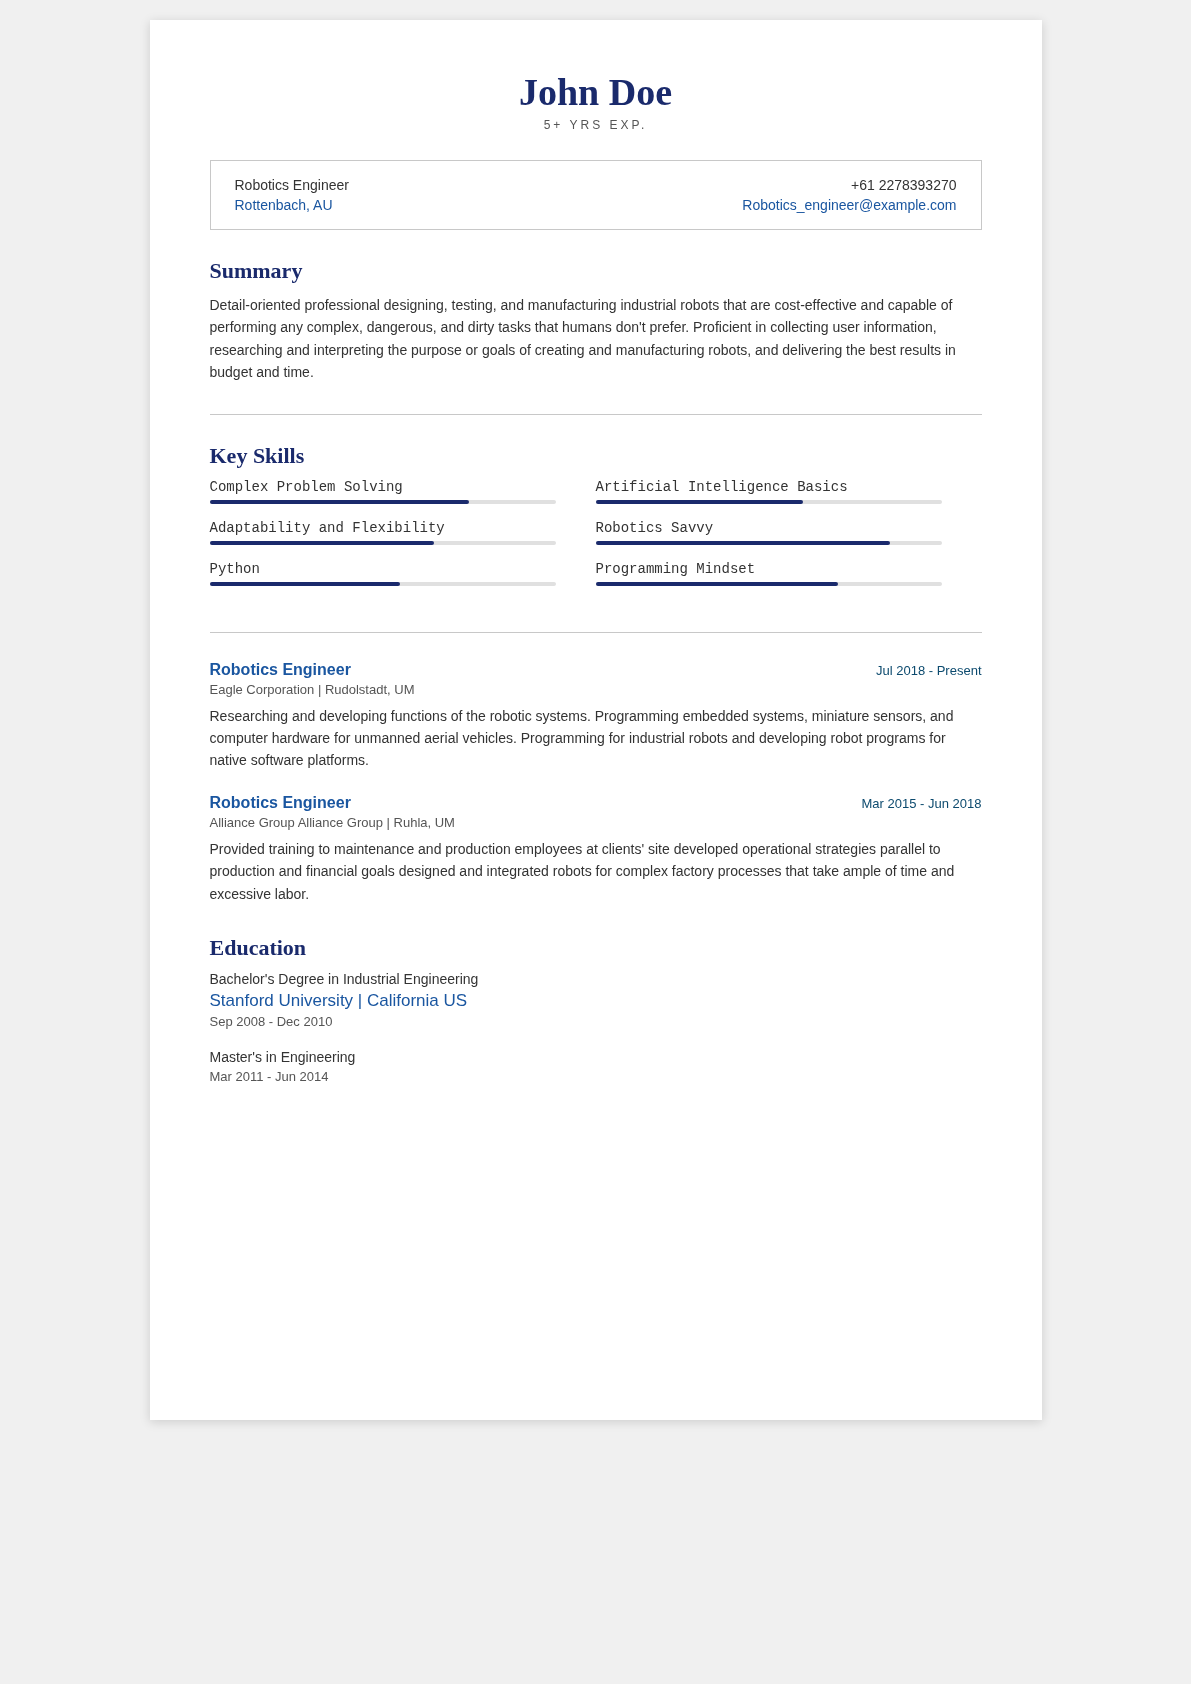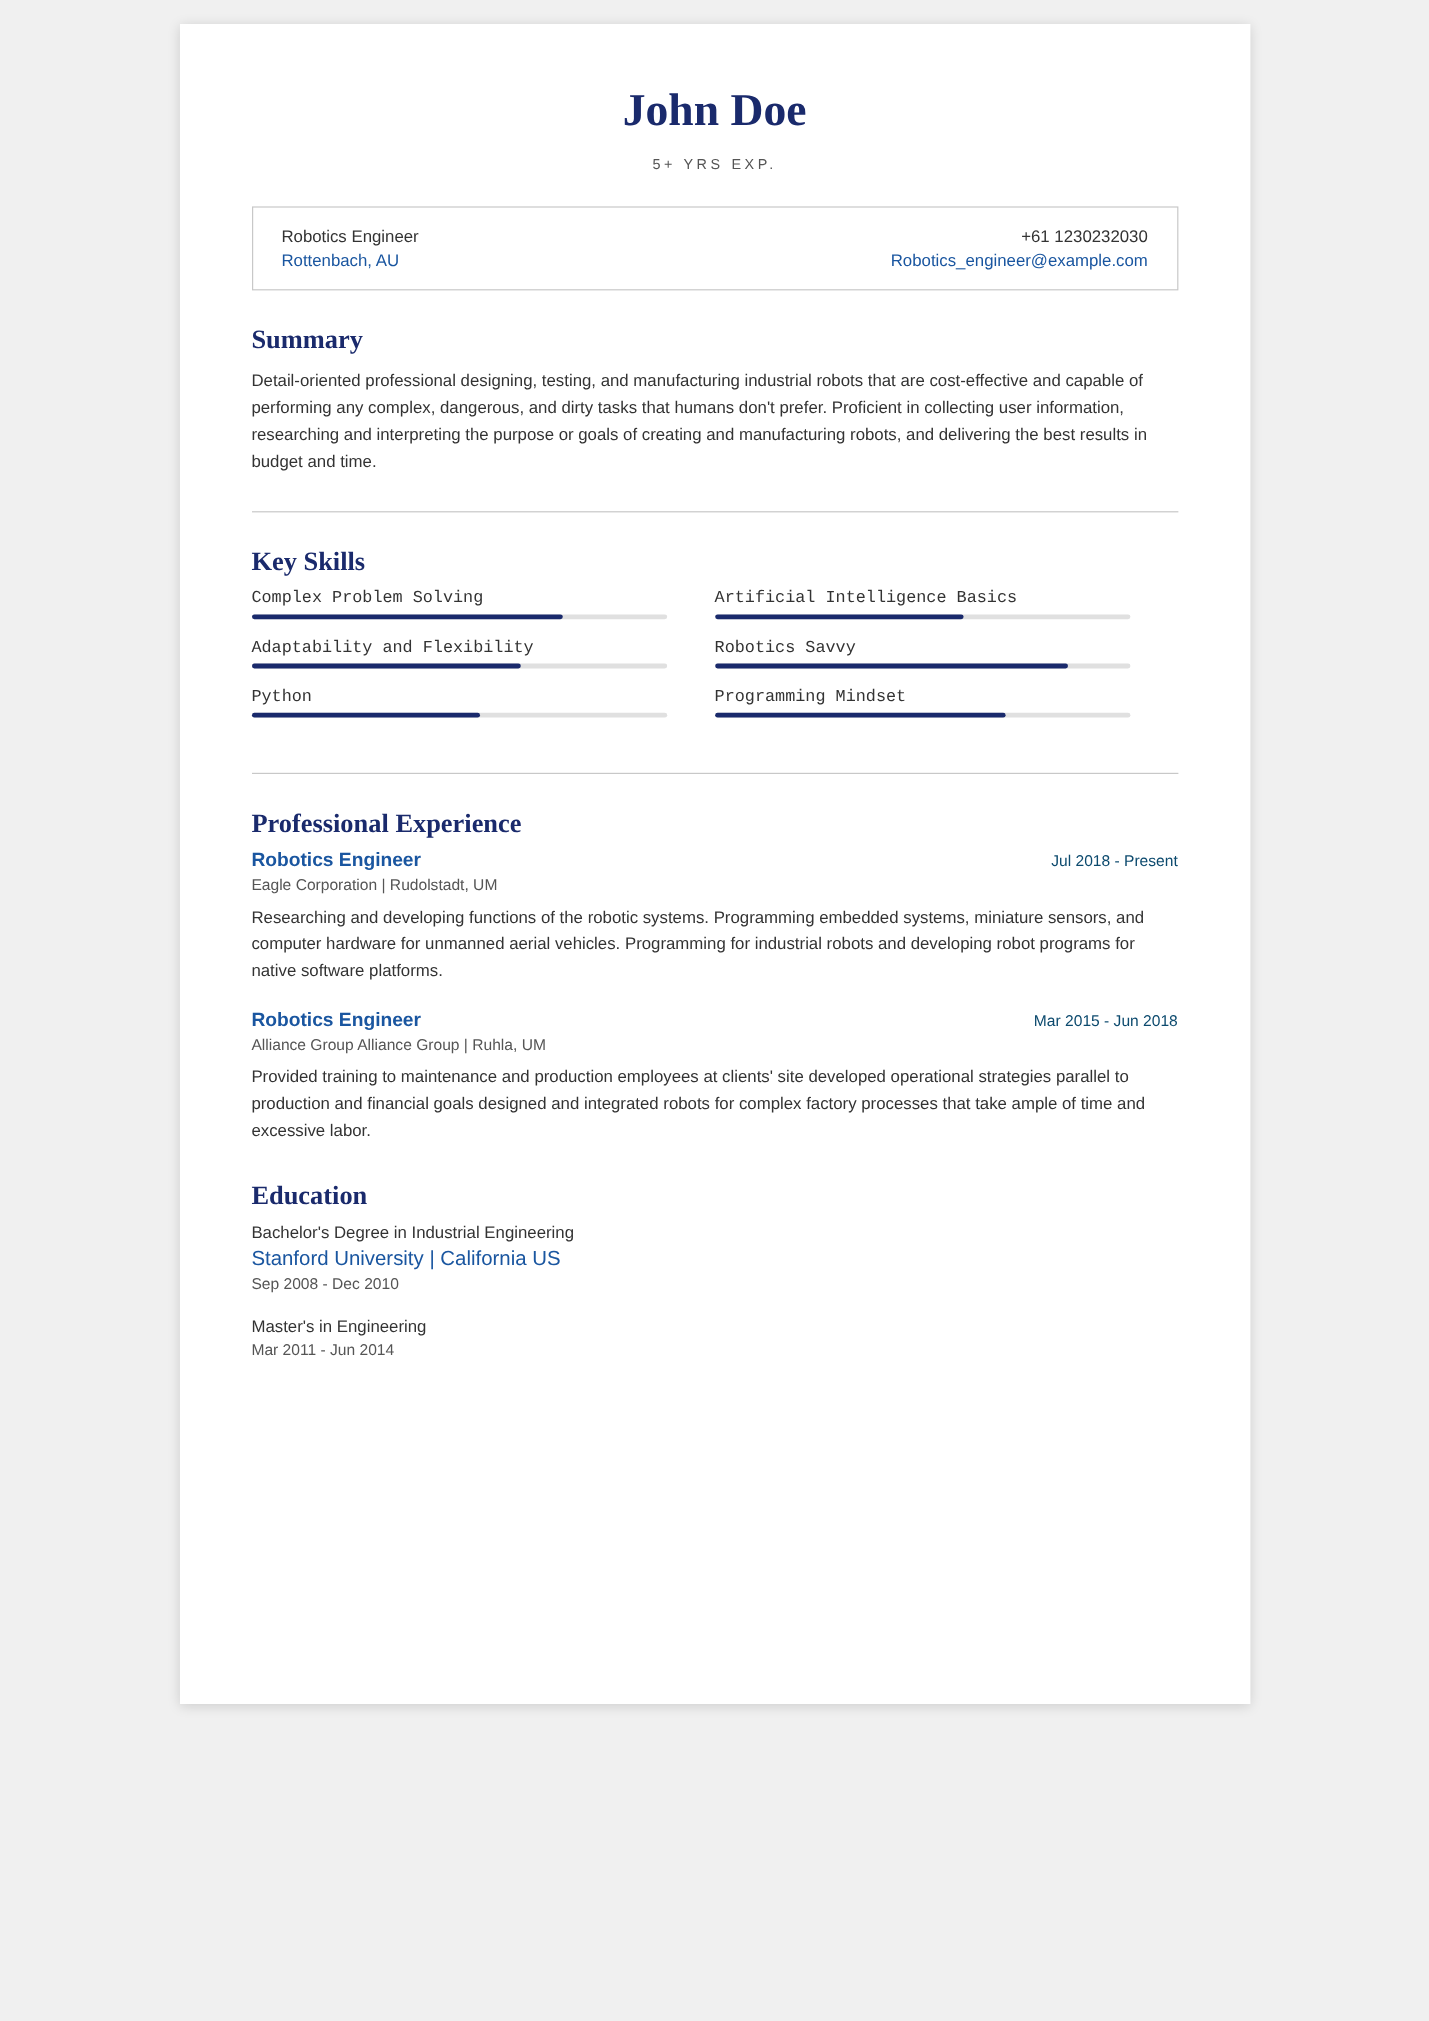--- a/index.html
+++ b/index.html
@@ -24,21 +24,21 @@
     .header-name {
       font-size: 38px;
       font-weight: bold;
       color: #1a2a6c;
       font-family: Georgia, serif;
     }
     .header-exp {
       font-size: 12px;
       letter-spacing: 3px;
       color: #555;
-      margin-top: 16px;
+      margin-top: 4px;
       font-family: Arial, sans-serif;
       text-align: center;
     }
     .contact-box {
       border: 1px solid #c8c8c8;
       padding: 16px 24px;
       display: flex;
       justify-content: space-between;
       align-items: flex-start;
       margin-bottom: 28px;
@@ -187,21 +187,21 @@
     <div class="header-name">John Doe</div>
     <div class="header-exp">5+ YRS EXP.</div>
   </div>
 
   <div class="contact-box">
     <div class="contact-left">
       <div class="job-title">Robotics Engineer</div>
       <div class="location">Rottenbach, AU</div>
     </div>
     <div class="contact-right">
-      <div class="phone">+61 1230232030</div>
+      <div class="phone">+61 2278393270</div>
       <div class="email">Robotics_engineer@example.com</div>
     </div>
   </div>
 
   <div class="summary-section">
     <div class="section-title">Summary</div>
     <div class="summary-text">Detail-oriented professional designing, testing, and manufacturing industrial robots that are cost-effective and capable of performing any complex, dangerous, and dirty tasks that humans don't prefer. Proficient in collecting user information, researching and interpreting the purpose or goals of creating and manufacturing robots, and delivering the best results in budget and time.</div>
   </div>
 
   <hr class="divider">
@@ -244,21 +244,20 @@
       <div class="skill-bar-bg">
         <div class="skill-bar-fill" style="width:70%"></div>
       </div>
     </div>
       </div>
   </div>
 
   <hr class="divider">
 
   <div class="experience-section">
-    <div class="section-title">Professional Experience</div>
     <div id="experience-entries">
         <div class="exp-entry">
       <div class="exp-header">
         <div class="exp-job-title">Robotics Engineer</div>
         <div class="exp-dates">Jul 2018 - Present</div>
       </div>
       <div class="exp-company">Eagle Corporation | Rudolstadt, UM</div>
       <div class="exp-description">Researching and developing functions of the robotic systems. Programming embedded systems, miniature sensors, and computer hardware for unmanned aerial vehicles. Programming for industrial robots and developing robot programs for native software platforms.</div>
     </div>
         <div class="exp-entry">

